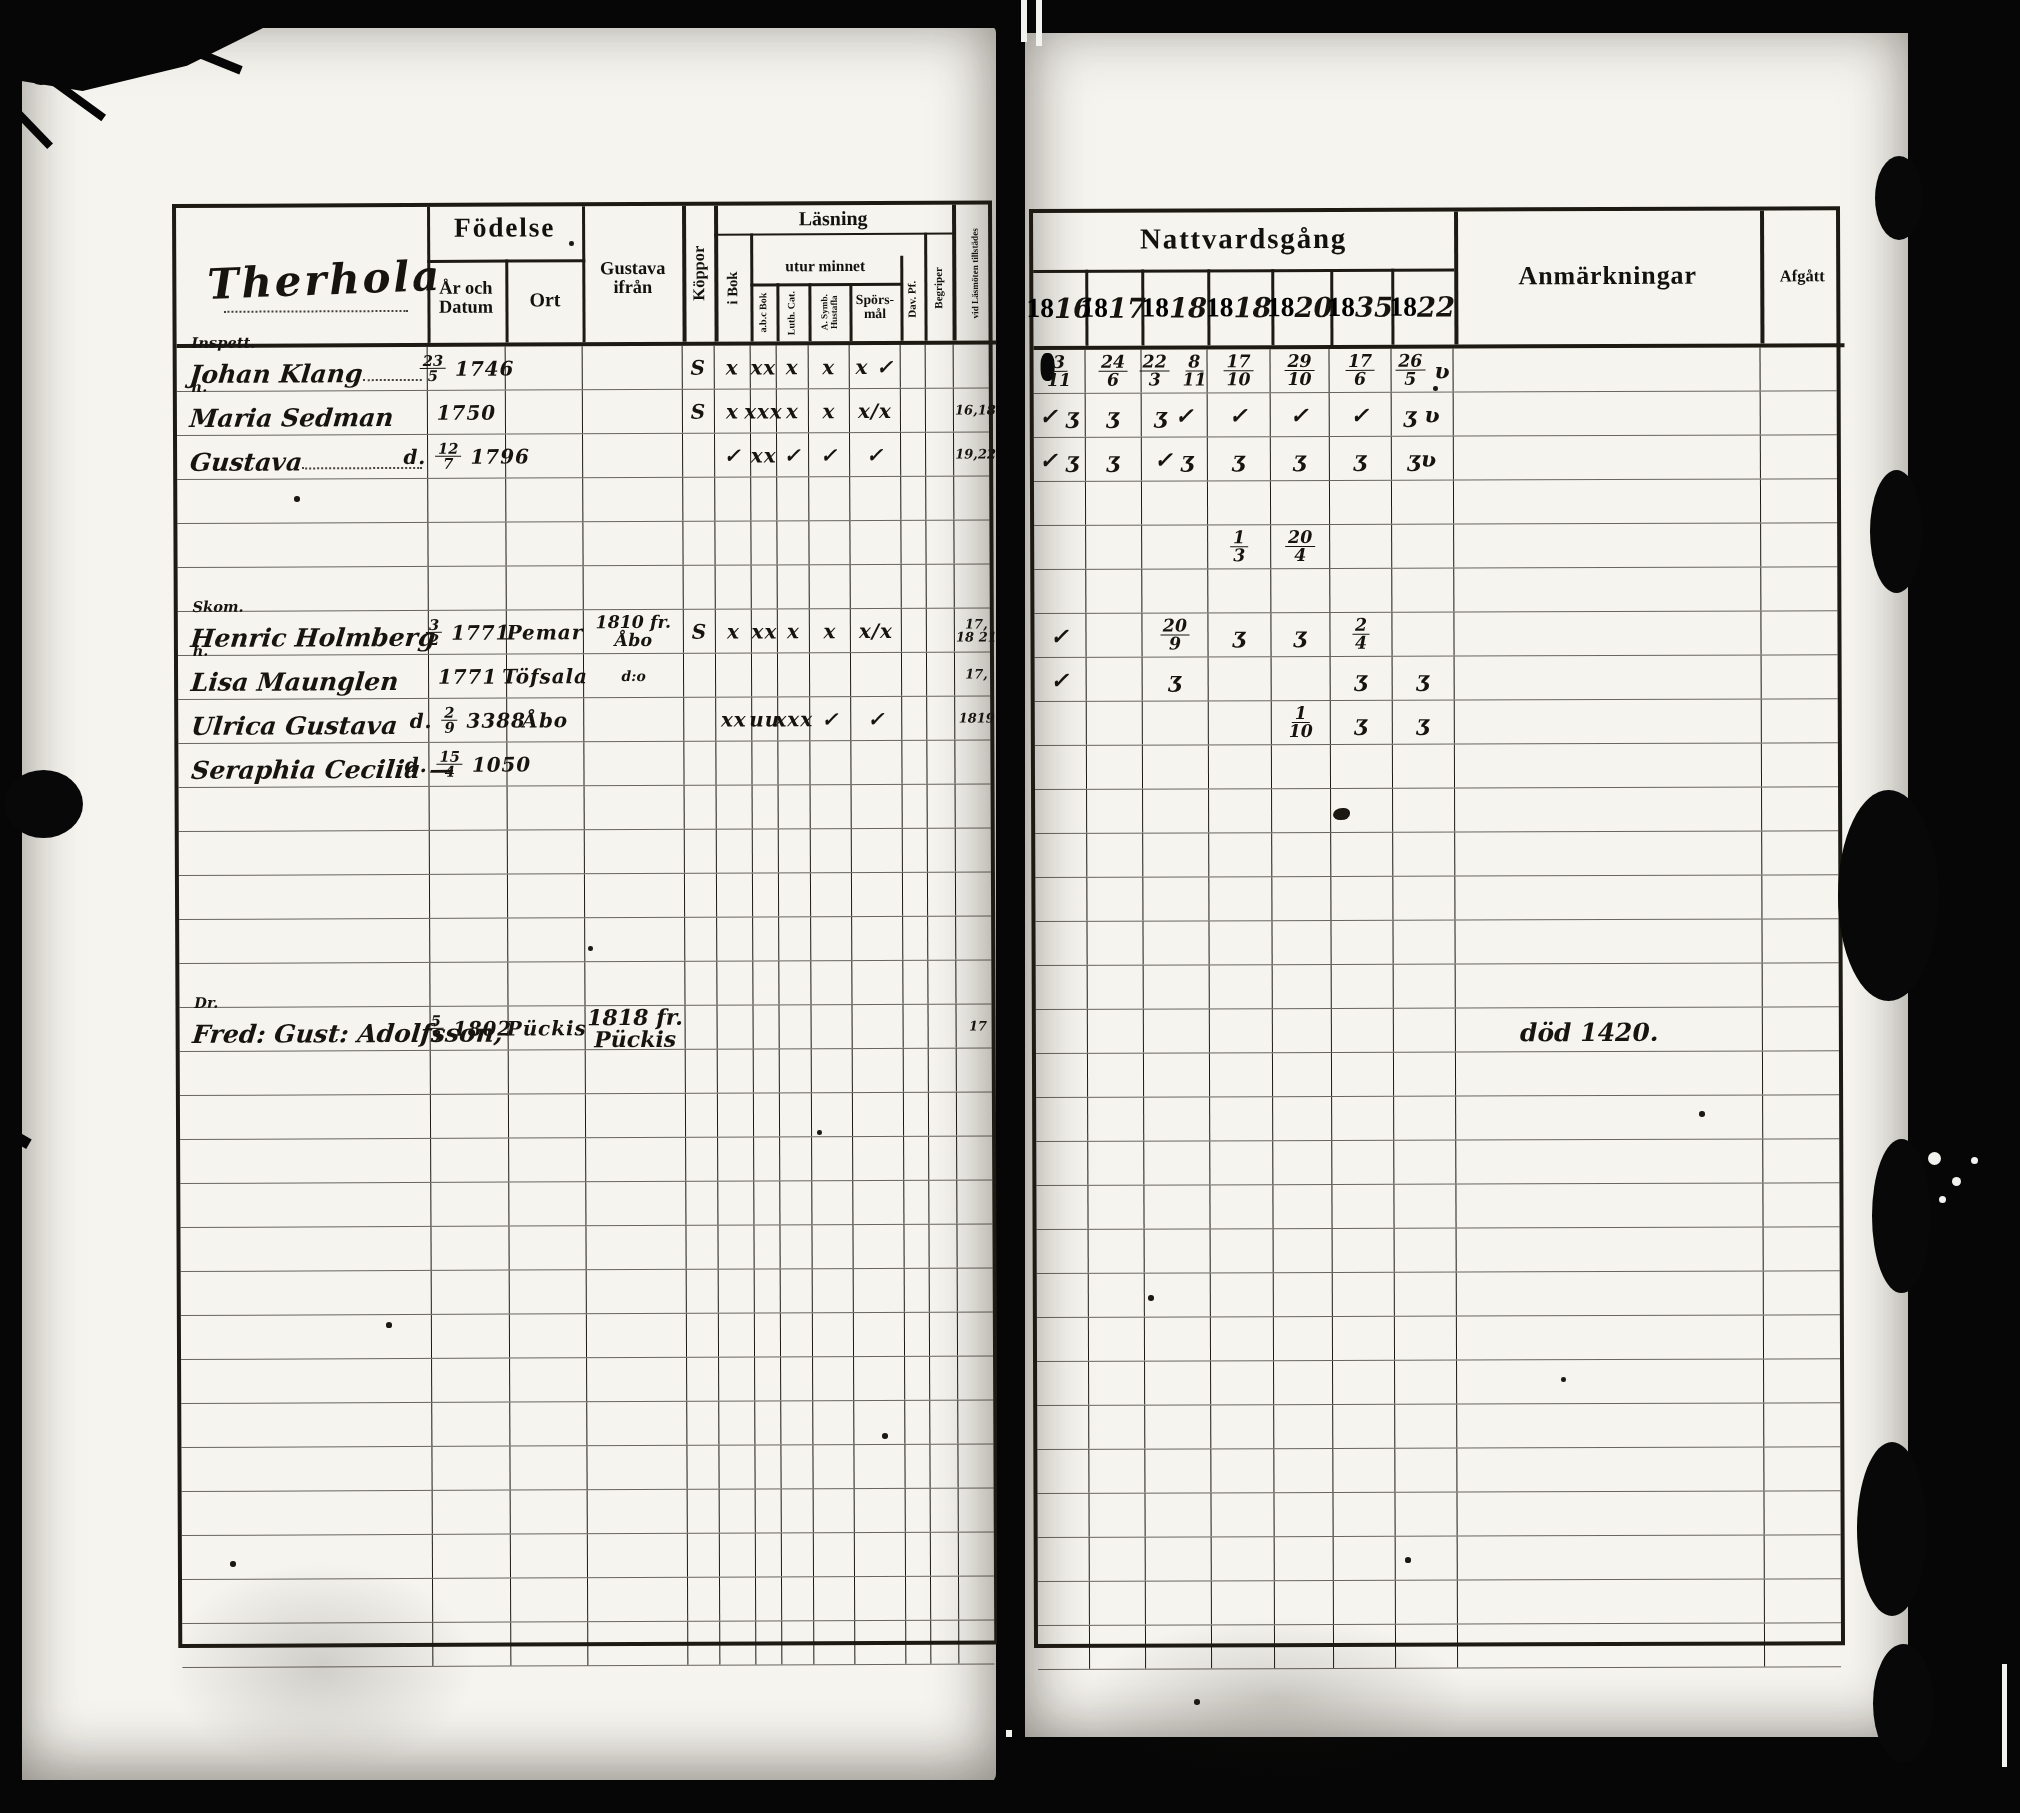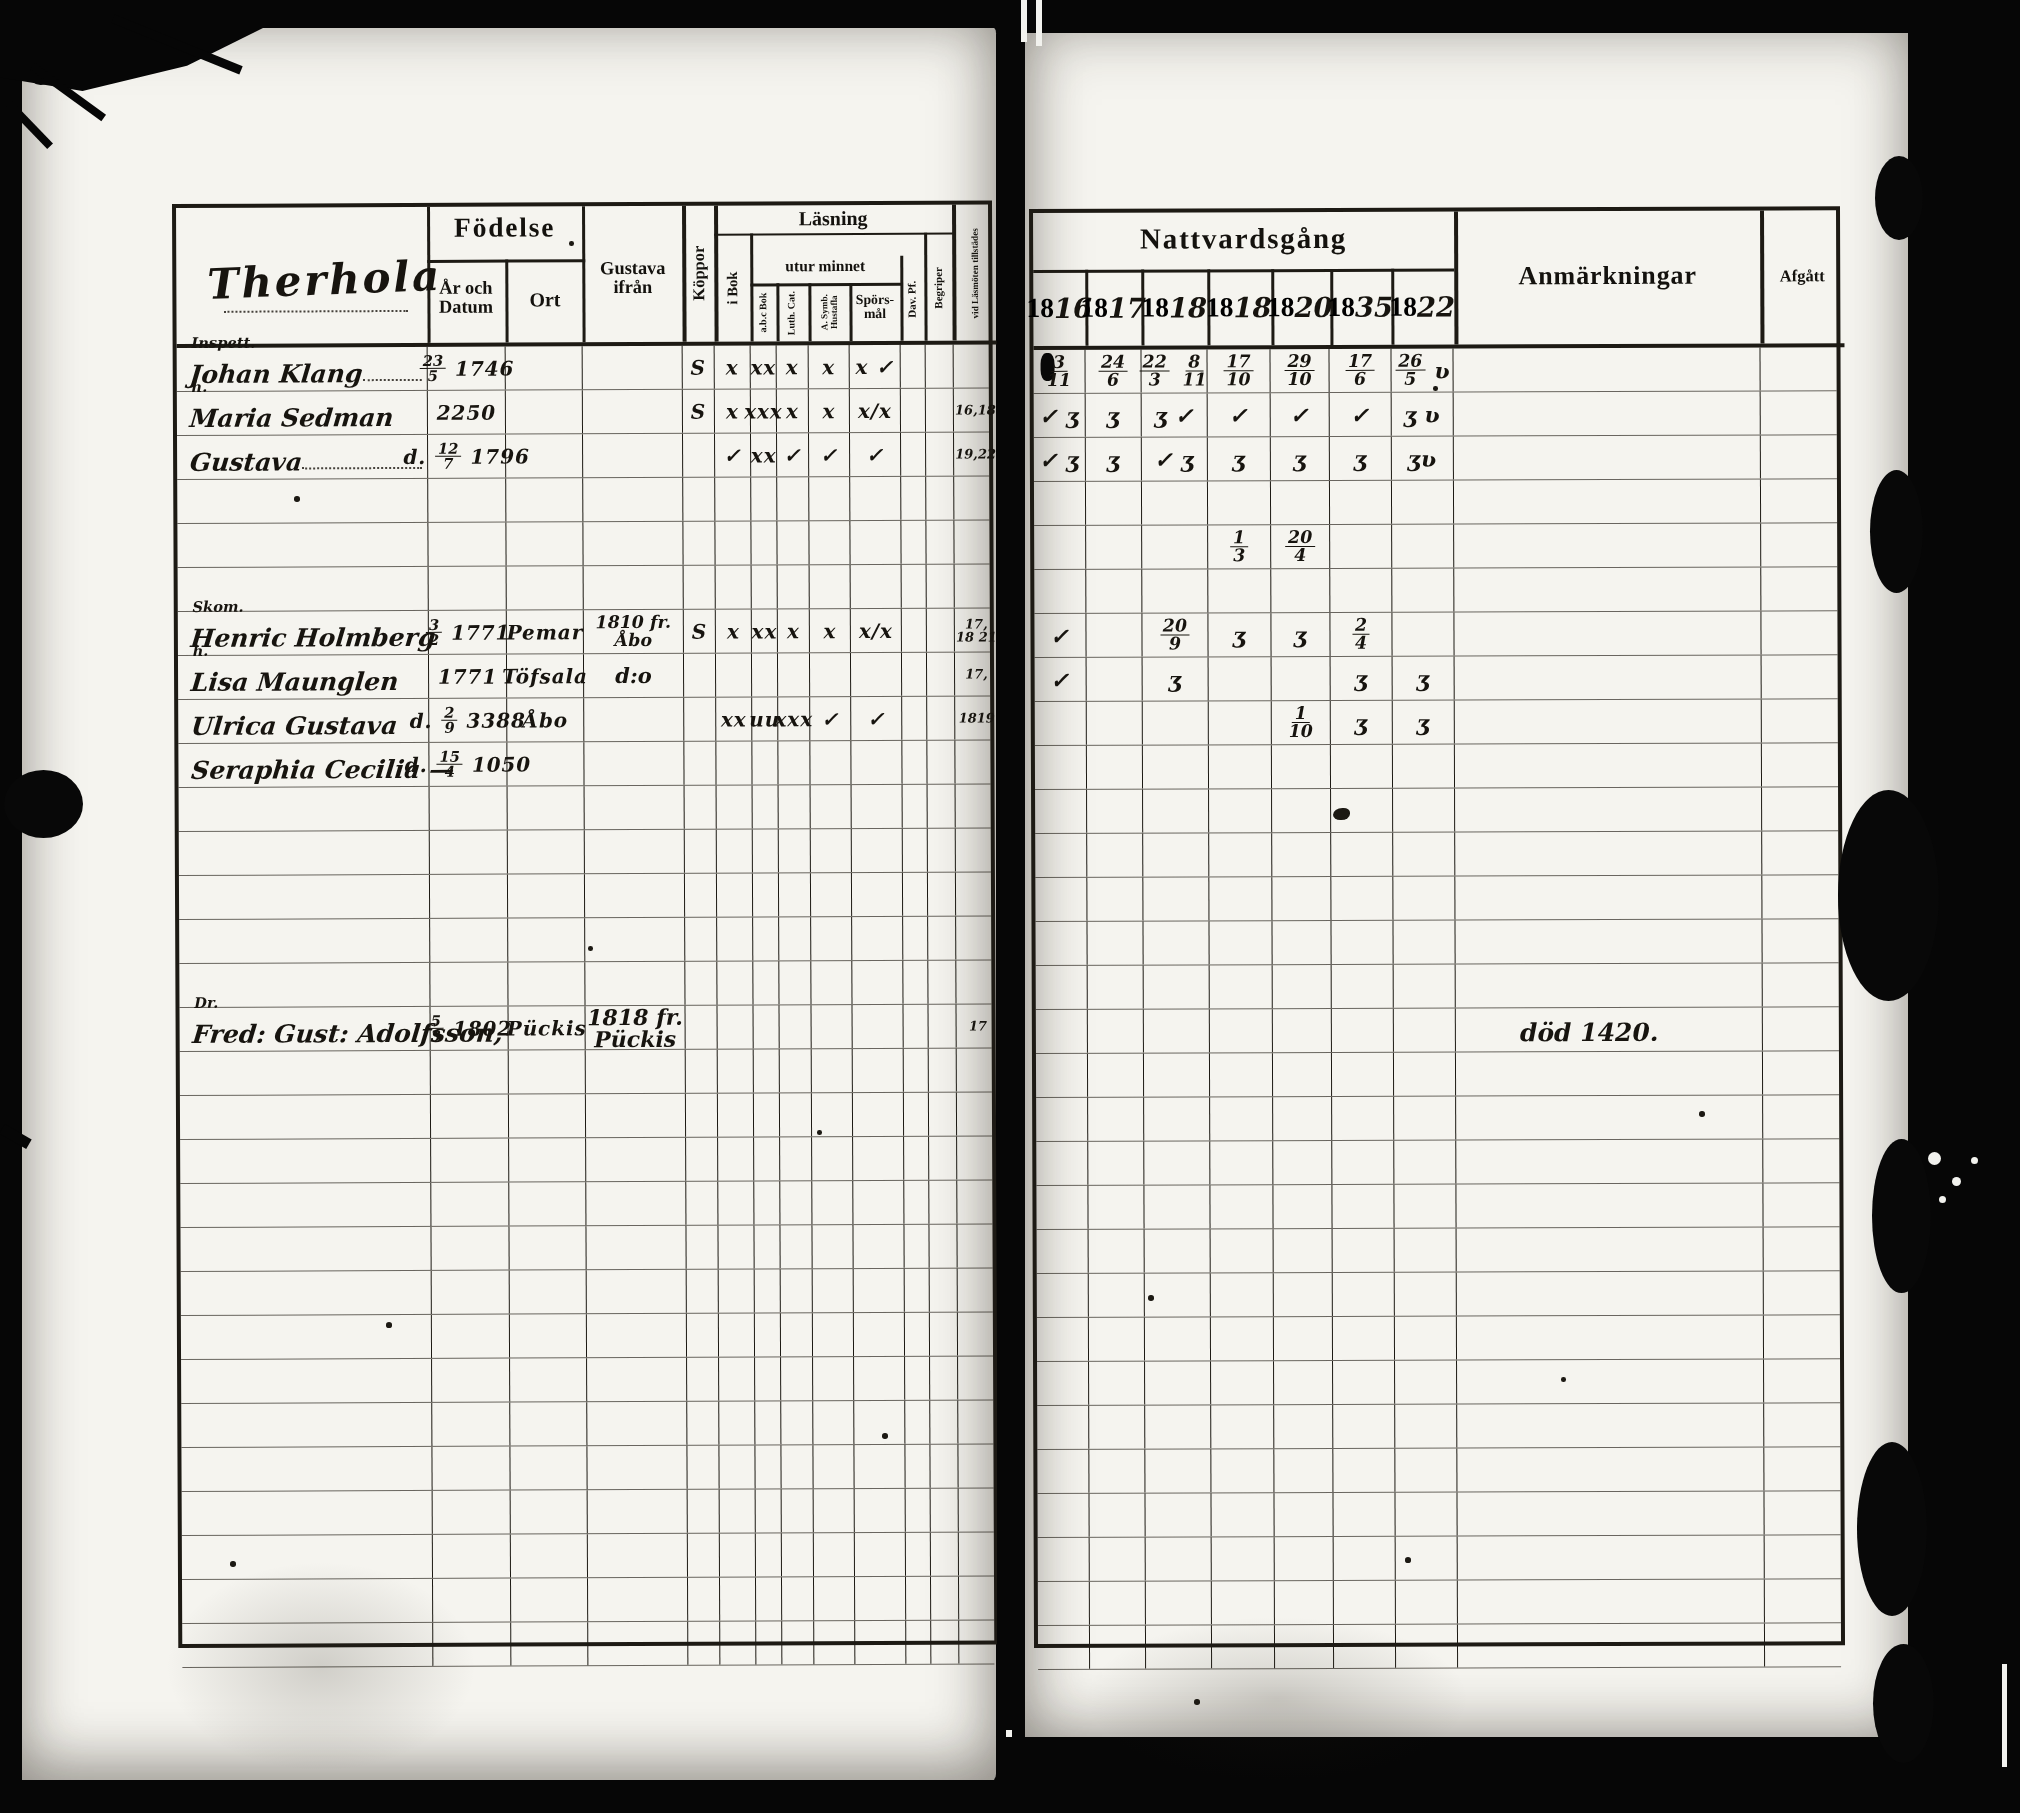--- a/index.html
+++ b/index.html
@@ -128,21 +128,21 @@
           <div class="cell c-mark" style="width: 25px; flex: 0 0 25px;"></div>
           <div class="cell c-mark" style="width: 27.5px; flex: 0 0 27.5px;"></div>
           <div class="cell c-mark c-small" style="width: 44px; flex: 0 0 44px;"></div>
         </div>
         <div class="trow" style="height: 44px;">
           <div class="cell c-name" style="width: 251px; flex: 0 0 251px;">
             <span class="pre hw">h.</span>
             <span class="nm hw">Maria Sedman</span>
           </div>
           <div class="cell c-mark" style="width: 78px; flex: 0 0 78px;">
-            <span class="mk hw">2250</span>
+            <span class="mk hw">1750</span>
           </div>
           <div class="cell c-mark" style="width: 77px; flex: 0 0 77px;"></div>
           <div class="cell c-mark c-small" style="width: 100px; flex: 0 0 100px;"></div>
           <div class="cell c-mark" style="width: 32px; flex: 0 0 32px;">
             <span class="mk hw">S</span>
           </div>
           <div class="cell c-mark" style="width: 36px; flex: 0 0 36px;">
             <span class="mk hw">x</span>
           </div>
           <div class="cell c-mark" style="width: 26px; flex: 0 0 26px;">
@@ -285,21 +285,21 @@
             <span class="pre hw">h.</span>
             <span class="nm hw">Lisa Maunglen</span>
           </div>
           <div class="cell c-mark" style="width: 78px; flex: 0 0 78px;">
             <span class="mk hw">1771</span>
           </div>
           <div class="cell c-mark" style="width: 77px; flex: 0 0 77px;">
             <span class="mk hw">Töfsala</span>
           </div>
           <div class="cell c-mark c-small" style="width: 100px; flex: 0 0 100px;">
-            <span class="hw" style="font-size: 21px;">d:o</span>
+            <span class="hw" style="font-size: 14px;">d:o</span>
           </div>
           <div class="cell c-mark" style="width: 32px; flex: 0 0 32px;"></div>
           <div class="cell c-mark" style="width: 36px; flex: 0 0 36px;"></div>
           <div class="cell c-mark" style="width: 26px; flex: 0 0 26px;"></div>
           <div class="cell c-mark" style="width: 32px; flex: 0 0 32px;"></div>
           <div class="cell c-mark" style="width: 41px; flex: 0 0 41px;"></div>
           <div class="cell c-mark" style="width: 51px; flex: 0 0 51px;"></div>
           <div class="cell c-mark" style="width: 25px; flex: 0 0 25px;"></div>
           <div class="cell c-mark" style="width: 27.5px; flex: 0 0 27.5px;"></div>
           <div class="cell c-mark c-small" style="width: 44px; flex: 0 0 44px;">

